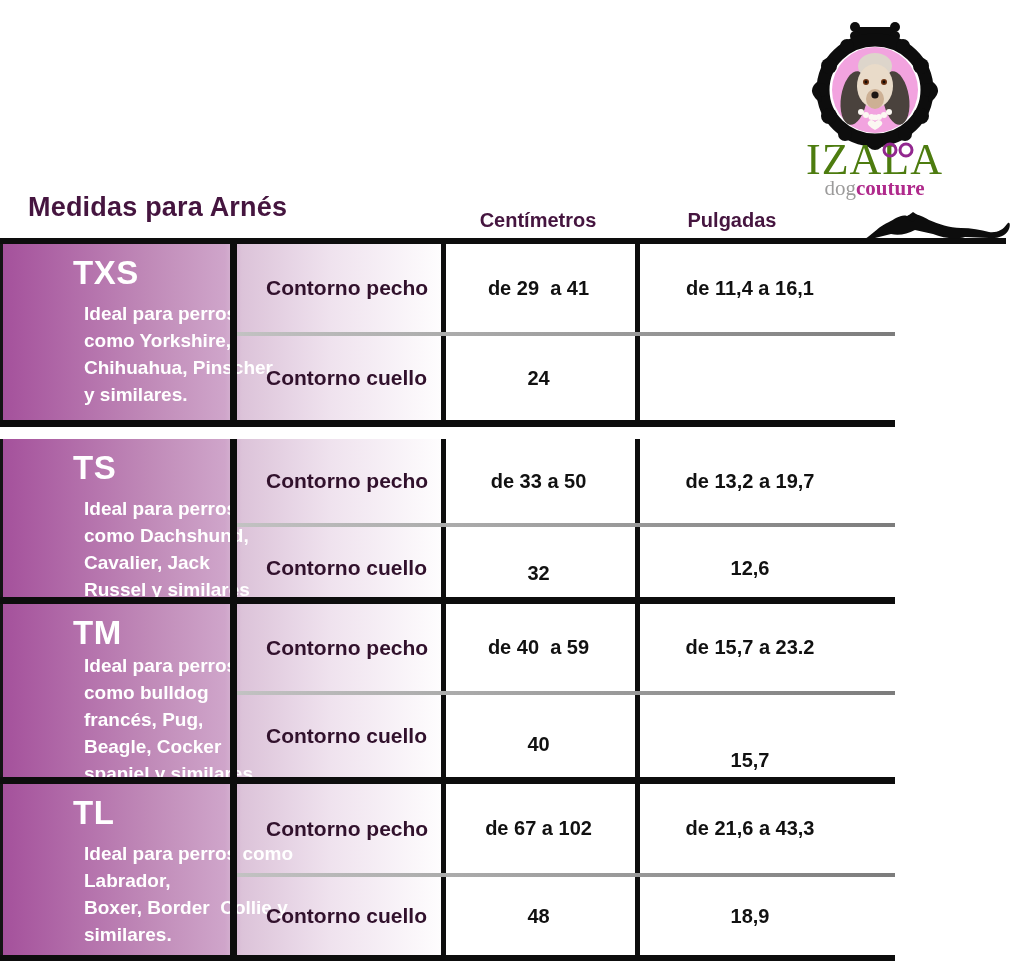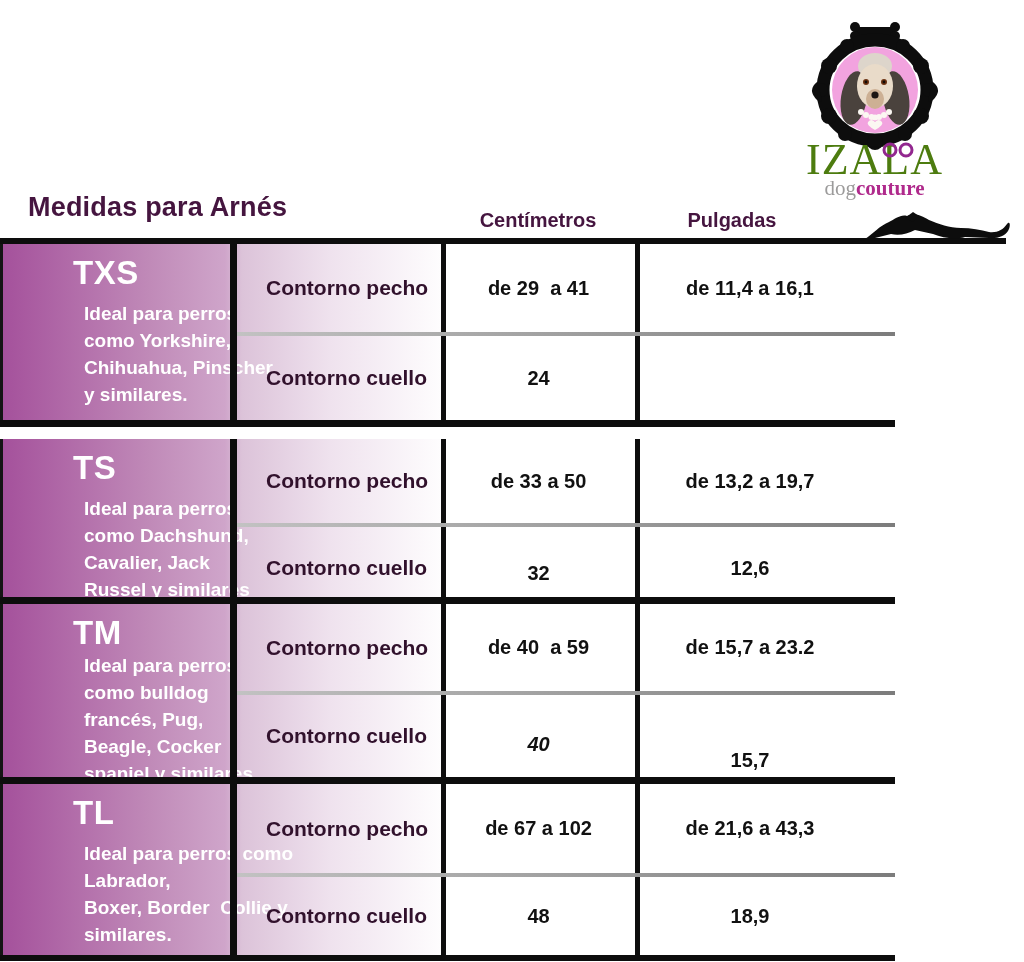--- a/index.html
+++ b/index.html
@@ -185,21 +185,21 @@
 Beagle, Cocker
 spaniel y similares.</div>
     <div class="vline v1"></div>
     <div class="vline v2"></div>
     <div class="vline v3"></div>
     <div class="cell label-cell" style="top:0;height:87px;">Contorno pecho</div>
     <div class="cell val-cell val-cm" style="top:0;height:87px;">de 40  a 59</div>
     <div class="cell val-cell val-in" style="top:0;height:87px;">de 15,7 a 23.2</div>
     <div class="gray-divider" style="top:87px;"></div>
     <div class="cell label-cell" style="top:91px;height:82px;">Contorno cuello</div>
-    <div class="cell val-cell val-cm" style="top:91px;height:98px;font-style:italic;">40</div>
+    <div class="cell val-cell val-cm" style="top:91px;height:98px;">40</div>
     <div class="cell val-cell val-in" style="top:91px;height:82px;margin-top:24px;">15,7</div>
   </div>
   <div class="hline" style="top:777px;"></div>
 
   <div class="section" style="top:784px;height:171px;">
     <div class="ledge"></div>
     <div class="size-code">TL</div>
     <div class="size-desc">Ideal para perros como
 Labrador,
 Boxer, Border  Collie y

